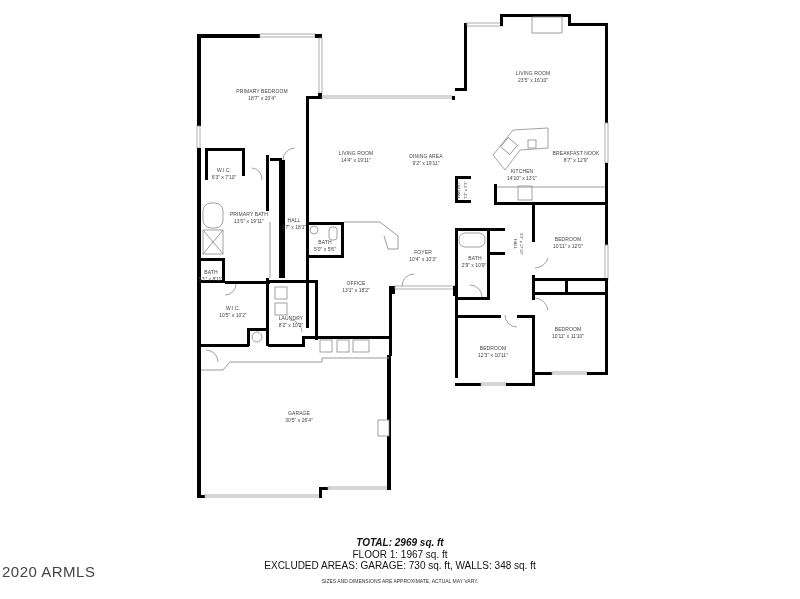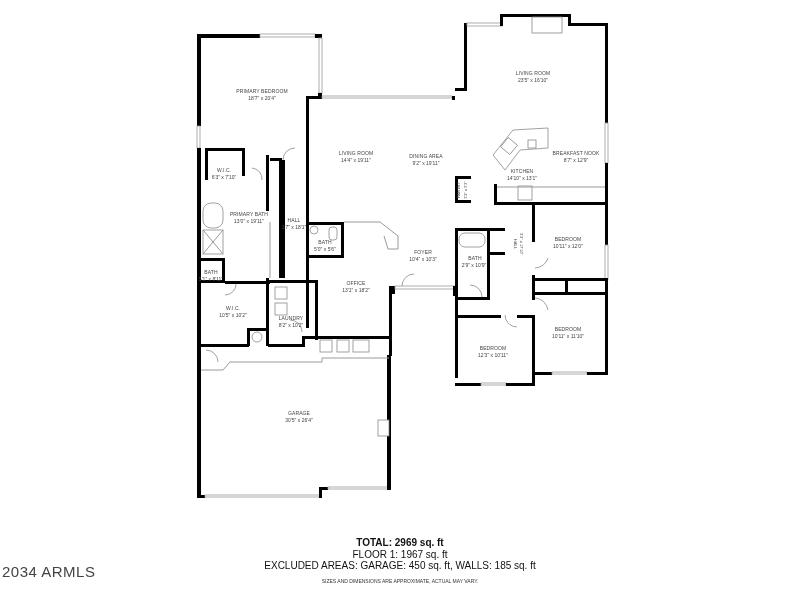--- a/index.html
+++ b/index.html
@@ -6,21 +6,21 @@
     body { width: 800px; height: 599px; position: relative; overflow: hidden; font-family: "Liberation Sans", sans-serif; }
     svg#plan { position: absolute; left: 0; top: 0; }
     .wall { fill: #000; }
     .thin { stroke: #9a9a9a; stroke-width: 1; fill: none; }
     .fix { stroke: #8a8a8a; stroke-width: 0.8; fill: #fff; }
     .win { fill: #fff; stroke: #9a9a9a; stroke-width: 0.8; }
     .door { stroke: #8a8a8a; stroke-width: 0.8; fill: none; }
     .rlabel { font-family: "Liberation Sans", sans-serif; font-size: 5px; fill: #444; text-anchor: middle; letter-spacing: 0.1px; }
     .rdim { font-family: "Liberation Sans", sans-serif; font-size: 5px; fill: #444; text-anchor: middle; }
     .summary { position: absolute; left: 250px; width: 300px; text-align: center; color: #111; }
-    #total { top: 537px; font-size: 10px; font-weight: bold; }
+    #total { top: 537px; font-size: 10px; font-weight: bold; font-style: italic; }
     #floor1 { top: 549px; font-size: 10px; }
     #excluded { top: 560px; font-size: 10px; left: 200px; width: 400px; }
     #disclaimer { top: 578px; font-size: 5px; color: #333; left: 200px; width: 400px; }
     #watermark { position: absolute; left: 2px; top: 563px; font-size: 15px; color: #444; letter-spacing: 0.5px; font-family: "Liberation Sans", sans-serif; }
   </style>
 </head>
 <body>
 
 <svg id="plan" width="800" height="599" viewBox="0 0 800 599">
 
@@ -243,15 +243,15 @@
     <text class="rlabel" x="493" y="350">BEDROOM</text>
     <text class="rdim" x="493" y="357">12'3" x 10'11"</text>
 
     <text class="rlabel" x="299" y="415">GARAGE</text>
     <text class="rdim" x="299" y="422">30'5" x 26'4"</text>
   </g>
 </svg>
 
 <div class="summary" id="total">TOTAL: 2969 sq. ft</div>
 <div class="summary" id="floor1">FLOOR 1: 1967 sq. ft</div>
-<div class="summary" id="excluded">EXCLUDED AREAS: GARAGE: 450 sq. ft, WALLS: 185 sq. ft</div>
+<div class="summary" id="excluded">EXCLUDED AREAS: GARAGE: 730 sq. ft, WALLS: 348 sq. ft</div>
 <div class="summary" id="disclaimer">SIZES AND DIMENSIONS ARE APPROXIMATE, ACTUAL MAY VARY.</div>
-<div id="watermark">2034 ARMLS</div>
+<div id="watermark">2020 ARMLS</div>
 
 </body></html>

